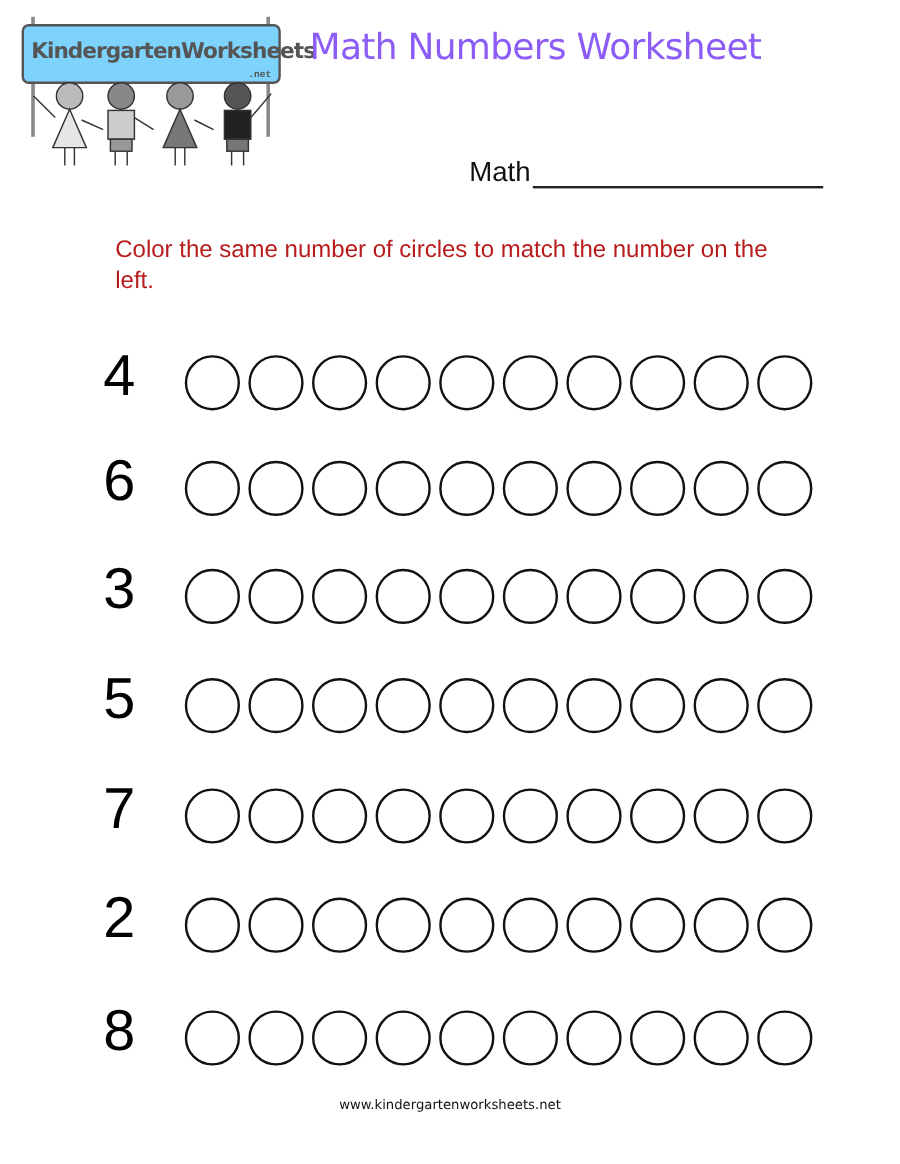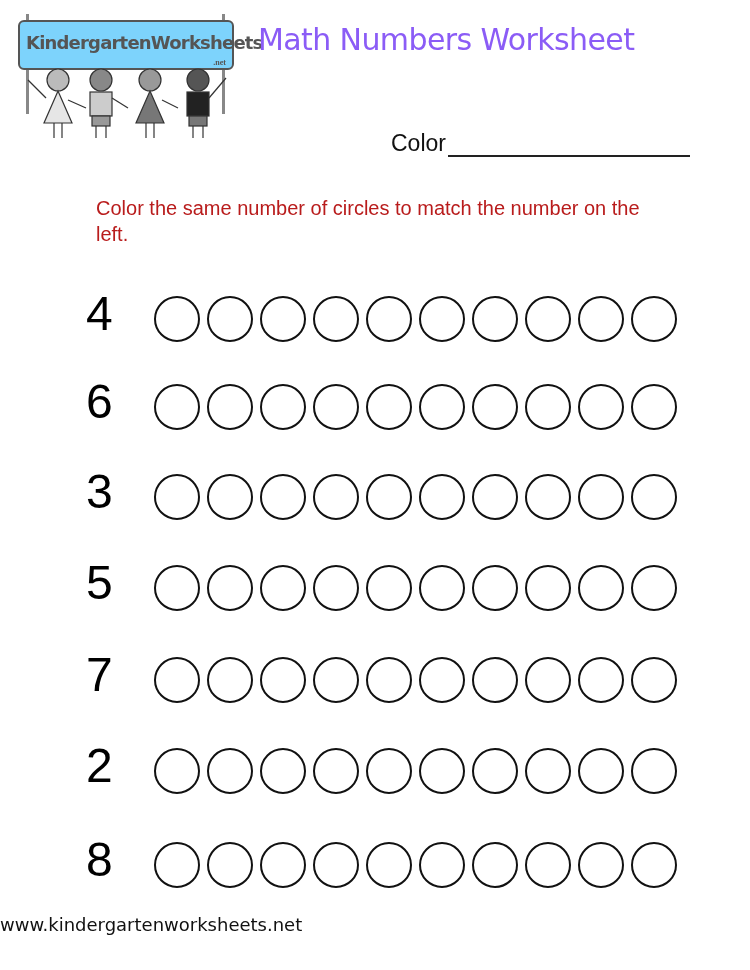--- a/index.html
+++ b/index.html
@@ -1,31 +1,31 @@
 <!DOCTYPE html>
 <html><head>
 <meta charset="utf-8">
 <style>
   html, body { margin: 0; padding: 0; background: #ffffff; }
   body { width: 750px; height: 970px; position: relative; overflow: hidden; font-family: "Liberation Sans", sans-serif; color: #111; }
   .logo { position: absolute; left: 16px; top: 10px; width: 222px; height: 135px; }
   .logo-sign { position: absolute; left: 2px; top: 10px; width: 216px; height: 50px; border: 2px solid #555; border-radius: 6px; background: #7dd3fc; box-sizing: border-box; }
   .logo-text { position: absolute; left: 6px; top: 10px; font-family: "DejaVu Sans", sans-serif; font-weight: bold; font-size: 18px; letter-spacing: -0.8px; color: #555; white-space: nowrap; }
-  .logo-net { position: absolute; right: 6px; bottom: 1px; font-size: 8px; font-weight: bold; color: #555; font-family: Liberation Serif, serif; }
+  .logo-net { position: absolute; right: 6px; bottom: 1px; font-size: 8px; font-weight: bold; color: #555; font-family: Liberation Mono, monospace; }
   .logo-post { position: absolute; top: 4px; width: 3px; height: 100px; background: #888; }
   .logo-kids { position: absolute; left: 0; top: 58px; width: 222px; height: 80px; }
   .title { position: absolute; left: 258px; top: 22px; font-family: "DejaVu Sans", sans-serif; font-size: 30px; letter-spacing: -0.6px; color: #8b5cf6; white-space: nowrap; }
   .name-row { position: absolute; left: 391px; top: 130px; font-size: 23px; color: #111; display: flex; align-items: flex-end; }
   .name-line { display: inline-block; width: 242px; border-bottom: 2px solid #222; height: 24px; margin-left: 2px; }
   .instructions { position: absolute; left: 96px; top: 195px; width: 580px; font-size: 20px; line-height: 26px; color: #b91c1c; }
   .row { position: absolute; left: 0; width: 750px; height: 52px; }
   .row-num { position: absolute; left: 86px; top: -8px; font-size: 48px; line-height: 60px; color: #000; width: 40px; }
   .circles { position: absolute; left: 154px; top: 4px; display: flex; }
   .circle { width: 42px; height: 42px; border: 2.5px solid #111; border-radius: 50%; margin-right: 7px; box-sizing: content-box; background: #fff; cursor: pointer; }
-  .footer { position: absolute; left: 0; width: 750px; top: 914px; text-align: left; font-family: "DejaVu Sans", sans-serif; font-size: 18px; color: #111; }
+  .footer { position: absolute; left: 0; width: 750px; top: 914px; text-align: center; font-family: "DejaVu Sans", sans-serif; font-size: 11px; color: #111; }
 </style>
 </head>
 <body>
 
 <div class="logo">
   <div class="logo-post" style="left:10px"></div>
   <div class="logo-post" style="left:206px"></div>
   <div class="logo-sign">
     <span class="logo-text">KindergartenWorksheets</span>
     <span class="logo-net">.net</span>
@@ -59,21 +59,21 @@
       <line x1="177" y1="58" x2="177" y2="70"></line>
         <line x1="187" y1="58" x2="187" y2="70"></line>
       <line x1="193" y1="30" x2="210" y2="10"></line>
     </g>
   </svg>
 </div>
 
 <div class="title">Math Numbers Worksheet</div>
 
 <div class="name-row">
-  <span>Color</span>
+  <span>Math</span>
   <span class="name-line"></span>
 </div>
 
 <div class="instructions">Color the same number of circles to match the number on the left.</div>
 
 <div id="rows-container">
     <div class="row" style="top: 292px;">
       <div class="row-num">4</div>
       <div class="circles">
         <div class="circle"></div>

